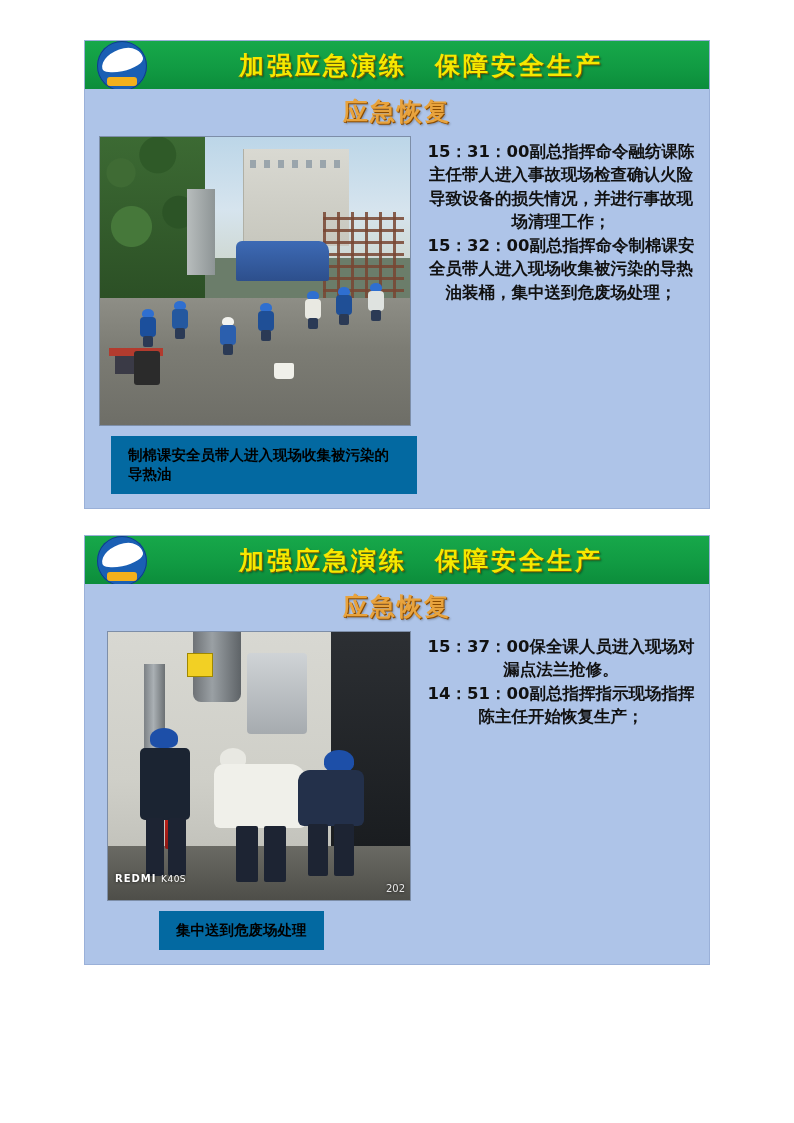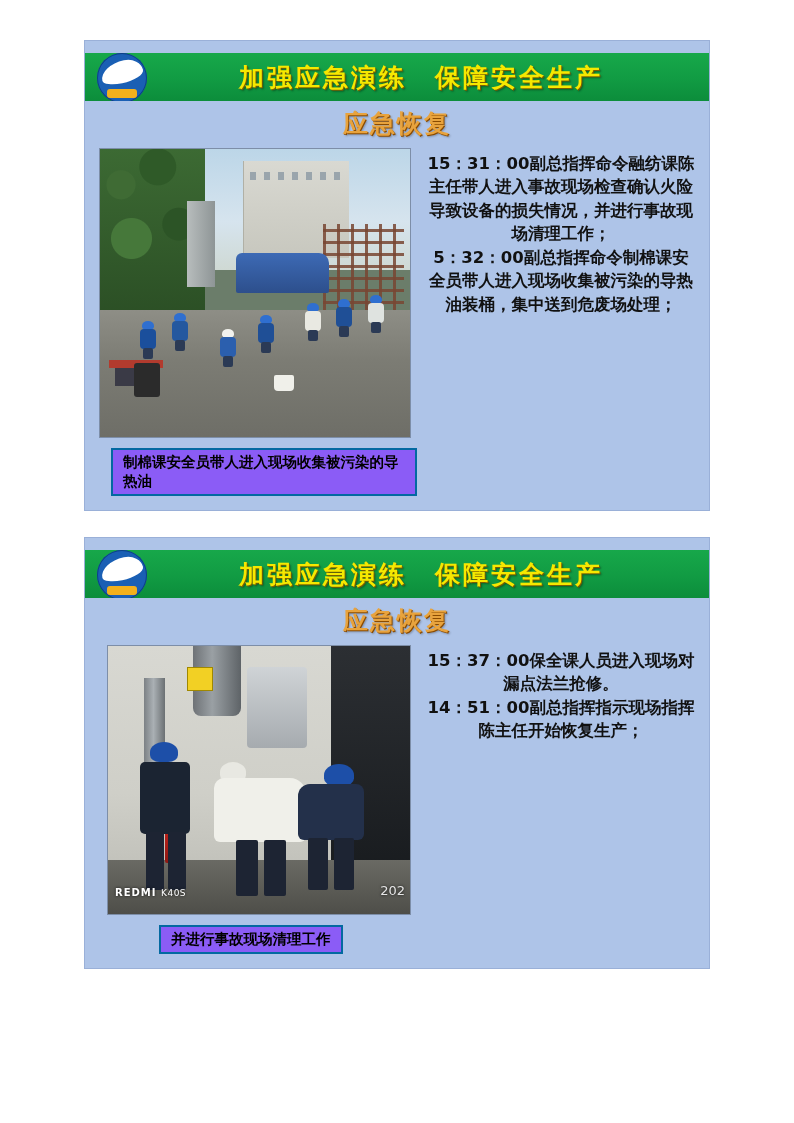--- a/index.html
+++ b/index.html
@@ -22,21 +22,21 @@
   }
 
   
   .slide {
     position: relative;
     width: 626px;
     margin: 0 auto 22px auto;
     background: #aec4e8;
     border: 1px solid #9ab0d8;
     box-sizing: border-box;
-    padding: 12px 0 14px 0;
+    padding: 0 0 14px 0;
   }
   .slide.second {
     margin-top: 26px;
   }
 
   
   .banner {
     position: relative;
     height: 48px;
     background: linear-gradient(180deg, #17a84a 0%, #119b43 55%, #0c8d3b 100%);
@@ -172,23 +172,23 @@
     text-shadow: 0 0 3px rgba(0,0,0,.8);
   }
   .watermark .model {
     font-weight: normal;
     font-size: 9px;
     letter-spacing: .5px;
   }
   .stamp-right {
     position: absolute;
     right: 5px;
-    bottom: 16px;
-    font-family: "DejaVu Sans", sans-serif;
-    font-size: 13px;
+    bottom: 6px;
+    font-family: "DejaVu Sans", sans-serif;
+    font-size: 10px;
     color: #e6e6e6;
     text-shadow: 0 0 3px rgba(0,0,0,.8);
   }
 
   
   .sky1 { position:absolute; left:0; top:0; width:100%; height:42%; background:linear-gradient(180deg,#bcd6e8 0%, #d6e4ee 60%, #cfd9d4 100%); }
   .trees1 { position:absolute; left:0; top:0; width:34%; height:62%; background:
       radial-gradient(circle at 20% 20%, #3f6b34 0 14px, transparent 15px),
       radial-gradient(circle at 55% 10%, #2f5a28 0 18px, transparent 19px),
       radial-gradient(circle at 30% 50%, #46783a 0 20px, transparent 21px),
@@ -223,22 +223,22 @@
   .p2 { position:absolute; }
   .p2 .helmet { position:absolute; border-radius:50% 50% 35% 35%; }
   .p2 .torso { position:absolute; border-radius:5px; }
   .p2 .leg { position:absolute; background:#1d2433; border-radius:2px; }
 
   
   .caption-box {
     display: inline-block;
     margin: 10px 0 0 12px;
     padding: 3px 10px;
-    background: #8b5cf6;
-    border: 2px solid #0369a1;
+    background: #0369a1;
+    border: 7px solid #0369a1;
     font-family: "DejaVu Sans", serif;
     font-size: 14.5px;
     font-weight: bold;
     color: #000000;
   }
   .caption-box.indent2 { margin-left: 60px; }
 </style>
 </head>
 <body>
 
@@ -306,21 +306,21 @@
             <div class="legs"></div>
           </div>
 
         </div>
 
         <div class="caption-box">制棉课安全员带人进入现场收集被污染的导热油</div>
       </div>
 
       <div class="text-col">
         <p class="text-line">15：31：00副总指挥命令融纺课陈主任带人进入事故现场检查确认火险导致设备的损失情况，并进行事故现场清理工作；</p>
-        <p class="text-line">5：32：00副总指挥命令制棉课安全员带人进入现场收集被污染的导热油装桶，集中送到危废场处理；</p>
+        <p class="text-line">15：32：00副总指挥命令制棉课安全员带人进入现场收集被污染的导热油装桶，集中送到危废场处理；</p>
       </div>
     </div>
   </div>
 
   <div class="slide second">
 
     <div class="banner">
       <div class="logo-wrap">
         <div class="logo-circle"></div>
       </div>
@@ -362,21 +362,21 @@
             <div class="leg" style="left:40px; top:74px; width:20px; height:52px;"></div>
           </div>
 
           <div class="watermark">
             <span>REDMI</span>
             <span class="model">K40S</span>
           </div>
           <div class="stamp-right">202</div>
         </div>
 
-        <div class="caption-box indent2">并进行事故现场清理工作</div>
+        <div class="caption-box indent2">集中送到危废场处理</div>
       </div>
 
       <div class="text-col">
         <p class="text-line">15：37：00保全课人员进入现场对漏点法兰抢修。</p>
         <p class="text-line">14：51：00副总指挥指示现场指挥陈主任开始恢复生产；</p>
       </div>
     </div>
   </div>
 
 </div>

